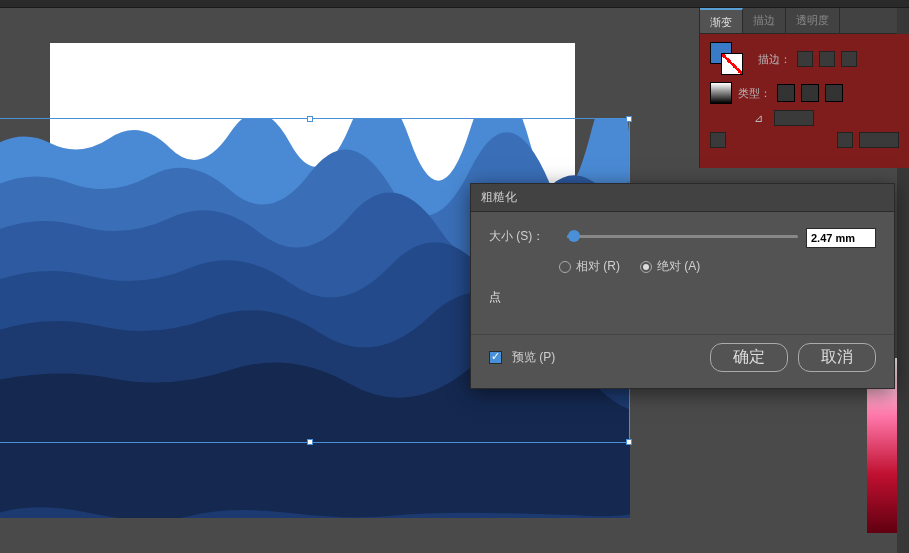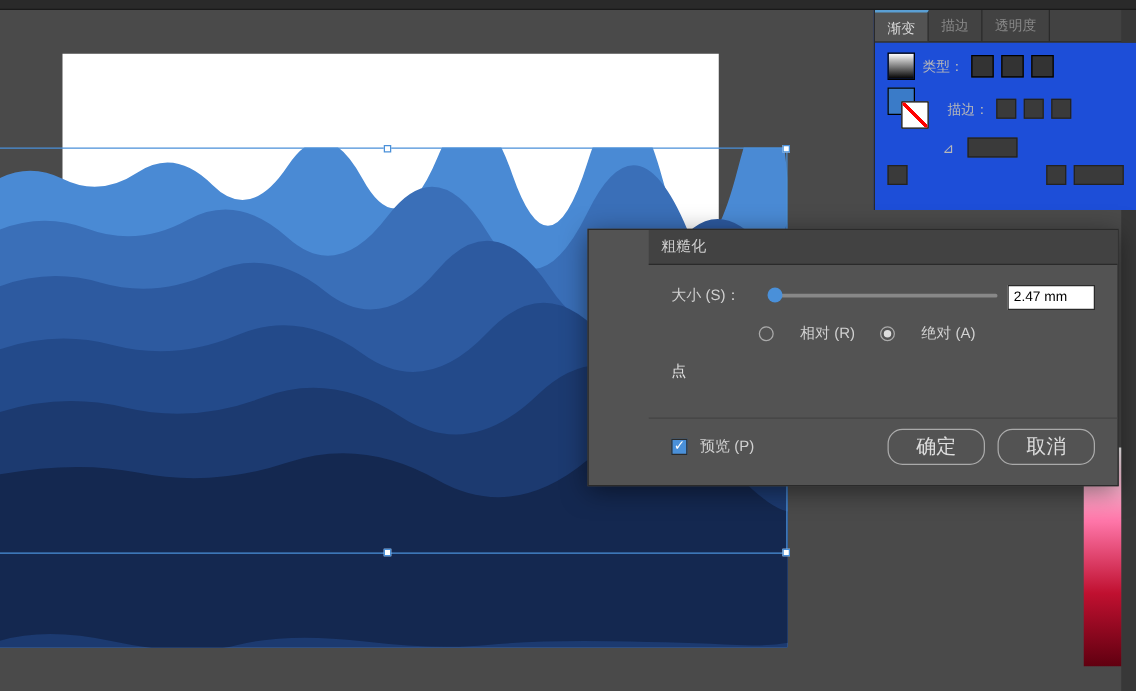--- a/index.html
+++ b/index.html
@@ -19,21 +19,21 @@
 
 .selection { position: absolute; border: 1px solid #4a90d9; pointer-events: none; }
 .handle { position: absolute; width: 6px; height: 6px; background: #fff; border: 1px solid #4a90d9; }
 .handle.tm { left: 50%; top: -3px; margin-left: -3px; }
 .handle.tr { right: -3px; top: -3px; }
 .handle.mr { right: -3px; top: 50%; margin-top: -3px; }
 .handle.bm { left: 50%; bottom: -3px; margin-left: -3px; }
 .handle.br { right: -3px; bottom: -3px; }
 
 
-.right-panel { position: absolute; right: 0; top: 0; width: 210px; height: 160px; background: #1d4ed8; border-left: 1px solid #2a2a2a; font-size: 11px; color: #b8b8b8; }
+.right-panel { position: absolute; right: 0; top: 0; width: 210px; height: 160px; background: #7f1d1d; border-left: 1px solid #2a2a2a; font-size: 11px; color: #b8b8b8; }
 .panel-tabs { display: flex; height: 26px; background: #424242; border-bottom: 1px solid #2a2a2a; }
 .panel-tab { padding: 5px 10px; color: #888; cursor: pointer; border-right: 1px solid #2a2a2a; }
 .panel-tab.active { color: #ddd; background: #535353; border-top: 2px solid #5a9fd4; }
 .panel-body { padding: 8px 10px; }
 .panel-row { display: flex; align-items: center; gap: 6px; margin-bottom: 6px; }
 .grad-swatch { width: 22px; height: 22px; background: linear-gradient(to bottom, #fff, #000); border: 1px solid #000; }
 .type-swatch { width: 18px; height: 18px; background: #333; border: 1px solid #000; }
 .fill-swatch { width: 22px; height: 22px; background: #3a7bc8; border: 1px solid #000; position: relative; }
 .nofill { width: 22px; height: 22px; background: #fff; border: 1px solid #000; position: absolute; top: 11px; left: 11px; }
 .nofill::after { content: ""; position: absolute; left: 0; top: 0; right: 0; bottom: 0; background: linear-gradient(to top right, transparent 45%, red 45%, red 55%, transparent 55%); }
@@ -41,36 +41,36 @@
 .mini-dd { width: 40px; height: 16px; background: #3a3a3a; border: 1px solid #222; }
 .panel-collapse { position: absolute; right: 0; top: 0; width: 12px; height: 26px; background: #383838; }
 
 
 .right-strip { position: absolute; right: 0; top: 160px; width: 12px; bottom: 0; background: #383838; }
 
 
 .color-hint { position: absolute; right: 12px; bottom: 20px; top: 350px; width: 30px; background: linear-gradient(to bottom, #fff, #f7a, #c01030, #600010); }
 
 
-.dialog { position: absolute; left: 470px; top: 175px; width: 425px; background: #535353; border: 1px solid #2a2a2a; box-shadow: 0 4px 20px rgba(0,0,0,.5); color: #d0d0d0; font-size: 12px; padding-left: 48px; }
+.dialog { position: absolute; left: 470px; top: 175px; width: 425px; background: #535353; border: 1px solid #2a2a2a; box-shadow: 0 4px 20px rgba(0,0,0,.5); color: #d0d0d0; font-size: 12px; }
 .dlg-title { background: #424242; padding: 5px 10px; border-bottom: 1px solid #2a2a2a; font-size: 12px; }
 .dlg-body { padding: 16px 18px 10px; }
 .section-label { margin-bottom: 8px; color: #e0e0e0; }
 .row { display: flex; gap: 8px; margin-bottom: 10px; }
 .label-col { width: 70px; }
 
 .slider { flex: 1; position: relative; height: 16px; display: flex; align-items: center; }
 .slider-track { position: absolute; left: 0; right: 0; height: 3px; background: #888; border-radius: 2px; }
 .slider-fill { position: absolute; left: 0; height: 3px; background: #4a90d9; border-radius: 2px; }
 .slider-thumb { position: absolute; width: 12px; height: 12px; background: #4a90d9; border-radius: 50%; top: 2px; margin-left: -6px; }
 
-.val-box { width: 70px; height: 20px; background: #fff; color: #000; padding: 2px 4px; font-size: 11px; border: 1px solid #2a2a2a; }
+.val-box { width: 70px; height: 20px; background: #fff; color: #000; padding: 2px 4px; font-size: 11px; border: 1px solid #2a2a2a; font-weight: bold; }
 
 .radio-row { display: flex; gap: 20px; padding-left: 70px; margin-bottom: 14px; }
-.radio-wrap { display: flex; align-items: center; gap: 21px; cursor: pointer; }
+.radio-wrap { display: flex; align-items: center; gap: 5px; cursor: pointer; }
 .radio { width: 12px; height: 12px; border: 1px solid #aaa; border-radius: 50%; position: relative; }
 .radio.checked::after { content: ""; position: absolute; left: 2px; top: 2px; width: 6px; height: 6px; background: #ddd; border-radius: 50%; }
 
 .dlg-footer { display: flex; align-items: center; padding: 8px 18px 16px; gap: 10px; border-top: 1px solid #444; margin-top: 10px; }
 .checkbox { width: 13px; height: 13px; background: #4a90d9; border: 1px solid #2a2a2a; position: relative; }
 .checkbox::after { content: "✓"; position: absolute; color: #fff; font-size: 11px; left: 1px; top: -2px; }
 .spacer { flex: 1; }
 .btn { padding: 3px 22px; border: 1px solid #aaa; border-radius: 12px; background: transparent; color: #ddd; cursor: pointer; font-size: 16px; }
 
 .unit-label { margin-left: 4px; color: #ccc; }
@@ -109,35 +109,35 @@
 
   <div class="right-panel">
     <div class="panel-tabs">
       <div class="panel-tab active">渐变</div>
       <div class="panel-tab">描边</div>
       <div class="panel-tab">透明度</div>
       <div class="panel-collapse"></div>
     </div>
     <div class="panel-body">
       <div class="panel-row">
-        <div class="grad-swatch"></div>
-        <span>类型：</span>
-        <div class="type-swatch"></div>
-        <div class="type-swatch"></div>
-        <div class="type-swatch"></div>
-      </div>
-      <div class="panel-row">
         <div style="position:relative;width:34px;height:34px">
           <div class="fill-swatch"></div>
           <div class="nofill"></div>
         </div>
         <span style="margin-left:8px">描边：</span>
         <div class="mini-icon"></div>
         <div class="mini-icon"></div>
         <div class="mini-icon"></div>
+      </div>
+      <div class="panel-row">
+        <div class="grad-swatch"></div>
+        <span>类型：</span>
+        <div class="type-swatch"></div>
+        <div class="type-swatch"></div>
+        <div class="type-swatch"></div>
       </div>
       <div class="panel-row" style="padding-left:44px">
         <span style="width:14px">⊿</span>
         <div class="mini-dd"></div>
       </div>
       <div class="panel-row" style="padding-left:0">
         <div class="mini-icon"></div>
         <div style="flex:1"></div>
         <div class="mini-icon"></div>
         <div class="mini-dd"></div>

